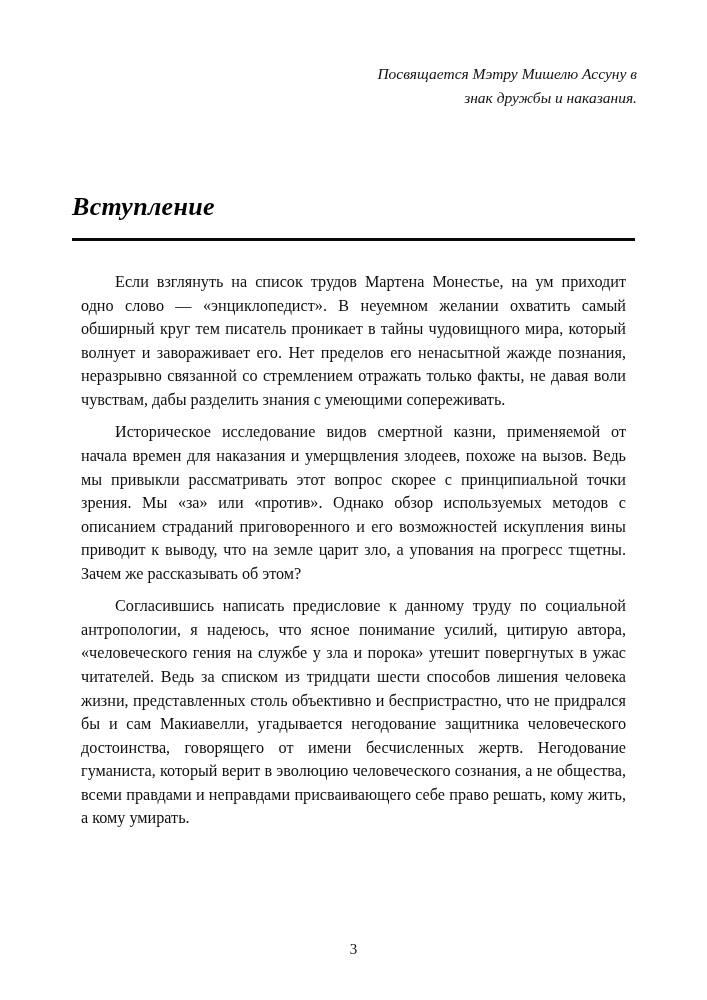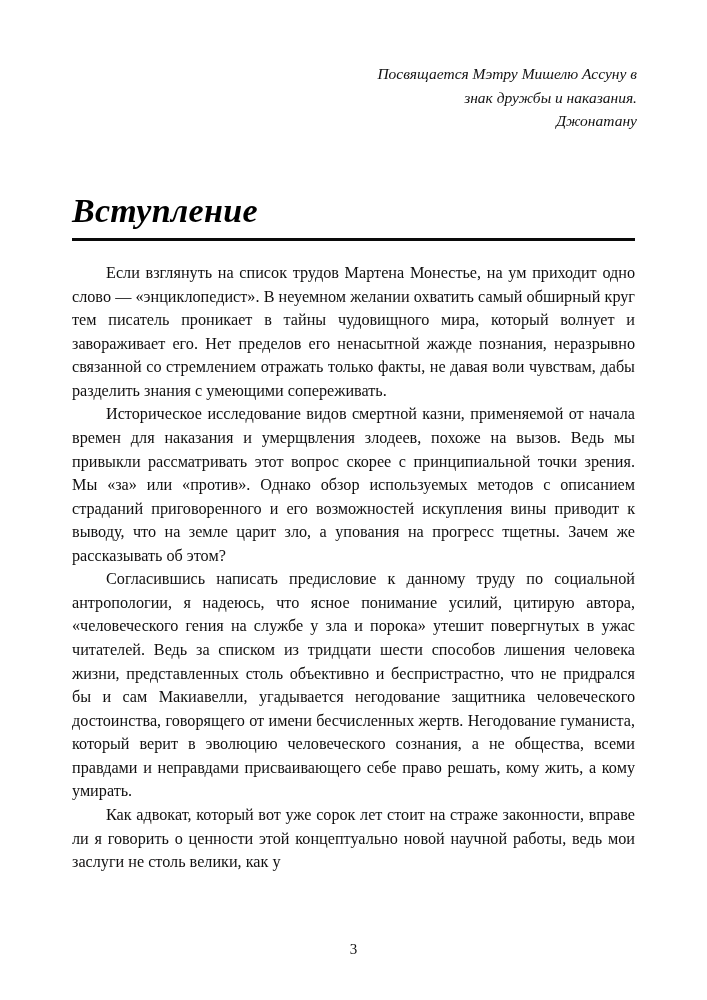--- a/index.html
+++ b/index.html
@@ -30,21 +30,21 @@
   }
   .dedication div {
     white-space: nowrap;
   }
   .chapter-title {
     position: absolute;
     top: 192px;
     left: 72px;
     font-style: italic;
     font-weight: bold;
-    font-size: 34px;
+    font-size: 26px;
     letter-spacing: 0.3px;
     color: #000000;
   }
   .rule {
     position: absolute;
     top: 238px;
     left: 72px;
     width: 563px;
     height: 3px;
     background: #0a0a0a;
@@ -54,50 +54,48 @@
     top: 262px;
     left: 72px;
     width: 563px;
     font-size: 16.2px;
     line-height: 1.455;
     text-align: justify;
     text-justify: inter-word;
     color: #100f0f;
   }
   .body-text p {
-    margin: 0;
+    margin: 9px;
     text-indent: 34px;
   }
   .page-number {
     position: absolute;
     bottom: 42px;
     left: 0;
     width: 707px;
     text-align: center;
     font-size: 15px;
     color: #111111;
   }
 </style>
 </head>
 <body>
 
 <div class="page">
 
   <div class="dedication">
     <div>Посвящается Мэтру Мишелю Ассуну в</div>
     <div>знак дружбы и наказания.</div>
-    <div>Джонатану</div>
   </div>
 
   <div class="chapter-title">Вступление</div>
 
   <div class="rule"></div>
 
   <div class="body-text">
     <p>Если взглянуть на список трудов Мартена Монестье, на ум приходит одно слово — «энциклопедист». В неуемном желании охватить самый обширный круг тем писатель проникает в тайны чудовищного мира, который волнует и завораживает его. Нет пределов его ненасытной жажде познания, неразрывно связанной со стремлением отражать только факты, не давая воли чувствам, дабы разделить знания с умеющими сопереживать.</p>
     <p>Историческое исследование видов смертной казни, применяемой от начала времен для наказания и умерщвления злодеев, похоже на вызов. Ведь мы привыкли рассматривать этот вопрос скорее с принципиальной точки зрения. Мы «за» или «против». Однако обзор используемых методов с описанием страданий приговоренного и его возможностей искупления вины приводит к выводу, что на земле царит зло, а упования на прогресс тщетны. Зачем же рассказывать об этом?</p>
     <p>Согласившись написать предисловие к данному труду по социальной антропологии, я надеюсь, что ясное понимание усилий, цитирую автора, «человеческого гения на службе у зла и порока» утешит повергнутых в ужас читателей. Ведь за списком из тридцати шести способов лишения человека жизни, представленных столь объективно и беспристрастно, что не придрался бы и сам Макиавелли, угадывается негодование защитника человеческого достоинства, говорящего от имени бесчисленных жертв. Негодование гуманиста, который верит в эволюцию человеческого сознания, а не общества, всеми правдами и неправдами присваивающего себе право решать, кому жить, а кому умирать.</p>
-    <p>Как адвокат, который вот уже сорок лет стоит на страже законности, вправе ли я говорить о ценности этой концептуально новой научной работы, ведь мои заслуги не столь велики, как у</p>
   </div>
 
   <div class="page-number">3</div>
 
 </div>
 
 </body></html>

